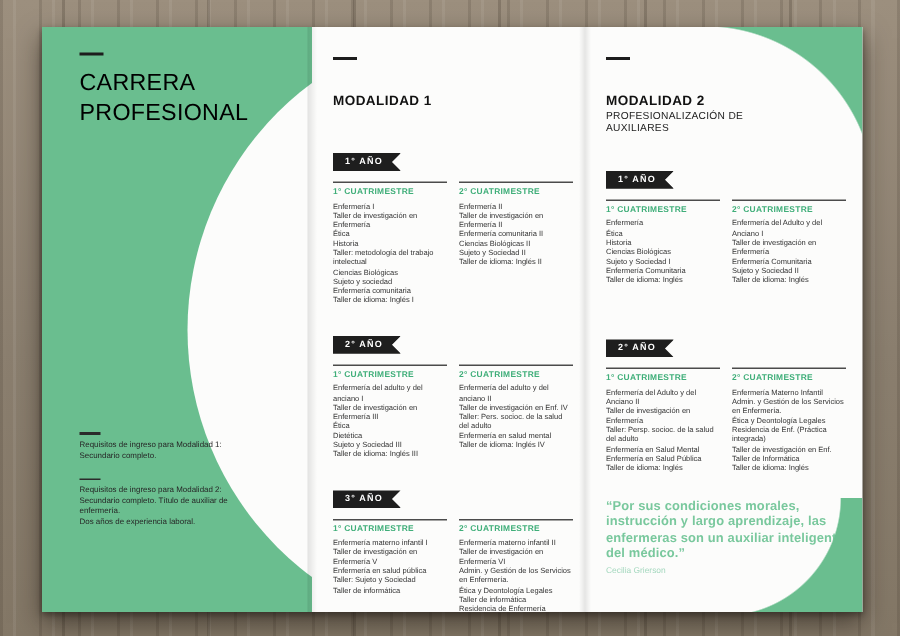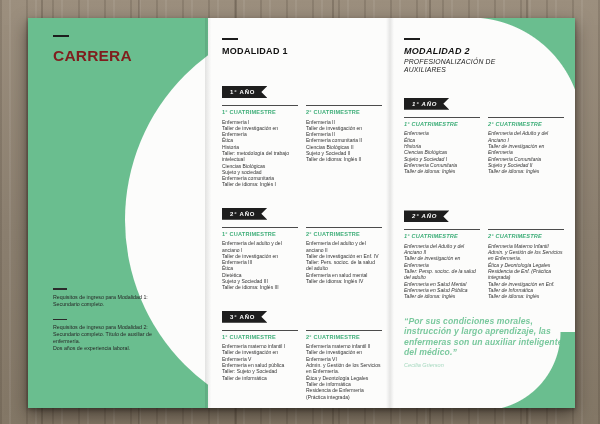--- a/index.html
+++ b/index.html
@@ -22,36 +22,36 @@
     position:absolute;left:0;top:0;width:180px;height:390px;
     overflow:hidden;
   }
   .panel-left .circle{
     position:absolute;left:97px;top:-3px;width:410px;height:410px;
     border-radius:50%;background:#fcfcfb;
   }
   .dash{width:16px;height:2px;background:#1d1d1d;}
   .left-content{position:absolute;left:25px;top:17px;width:130px;}
   .left-title{
-    margin-top:9px;font-size:15.5px;font-weight:bold;line-height:19.5px;
-    color:#7f1d1d;letter-spacing:0.2px;
+    margin-top:9px;font-size:15.5px;font-weight:normal;line-height:19.5px;
+    color:#000000;letter-spacing:0.2px;
   }
   .notes{position:absolute;left:25px;top:270px;width:118px;}
   .note{margin-bottom:11px;}
   .note .dash{width:14px;height:1.5px;margin-bottom:4px;background:#2b2b2b;}
   .note-text{font-size:5.3px;line-height:7px;color:#262626;white-space:pre-line;}
   
   .fold{position:absolute;top:0;height:390px;width:8px;pointer-events:none;}
   .fold-1{left:177px;background:linear-gradient(90deg,rgba(0,0,0,0.10),rgba(0,0,0,0) 80%);}
   .fold-2{left:358px;background:linear-gradient(90deg,rgba(0,0,0,0) 0%,rgba(0,0,0,0.09) 50%,rgba(0,0,0,0) 100%);}
   
   .panel{position:absolute;top:0;height:390px;box-sizing:border-box;padding:20px 10px 0 14px;}
   .panel-mid{left:180px;width:182px;}
-  .panel-right{left:362px;width:185px;font-style:italic;}
-  .panel-title{margin-top:6px;font-size:9px;font-weight:bold;color:#111;letter-spacing:0.3px;}
+  .panel-right{left:362px;width:185px;}
+  .panel-title{margin-top:22px;font-size:9px;font-weight:bold;color:#111;letter-spacing:0.3px;}
   .panel-subtitle{margin-top:2px;font-size:6.8px;line-height:8.4px;color:#222;width:110px;letter-spacing:0.2px;}
   .year-section{margin-top:14px;}
   .panel .years > .year-section:first-child{margin-top:24px;}
   .panel-right .years > .year-section:first-child{margin-top:17px;}
   .panel-right .years > .year-section + .year-section{margin-top:30px;}
   .year-badge{
     display:inline-block;background:#1e1e1e;color:#fff;
     font-size:6px;font-weight:bold;letter-spacing:0.8px;
     padding:3px 12px 3px 8px;
     clip-path:polygon(0 0,100% 0,calc(100% - 6px) 50%,100% 100%,0 100%);
@@ -82,20 +82,21 @@
 <body>
 
 <div class="paper">
 
   <div class="panel-left green">
     <div class="circle"></div>
     <div class="left-content">
       <div class="dash"></div>
       <div class="left-title">
         <div>CARRERA</div>
+        <div>PROFESIONAL</div>
       </div>
     </div>
     <div class="notes">
       <div class="note">
         <div class="dash"></div>
         <div class="note-text">Requisitos de ingreso para Modalidad 1: Secundario completo.</div>
       </div>
       <div class="note">
         <div class="dash"></div>
         <div class="note-text">Requisitos de ingreso para Modalidad 2: Secundario completo. Título de auxiliar de enfermería.

